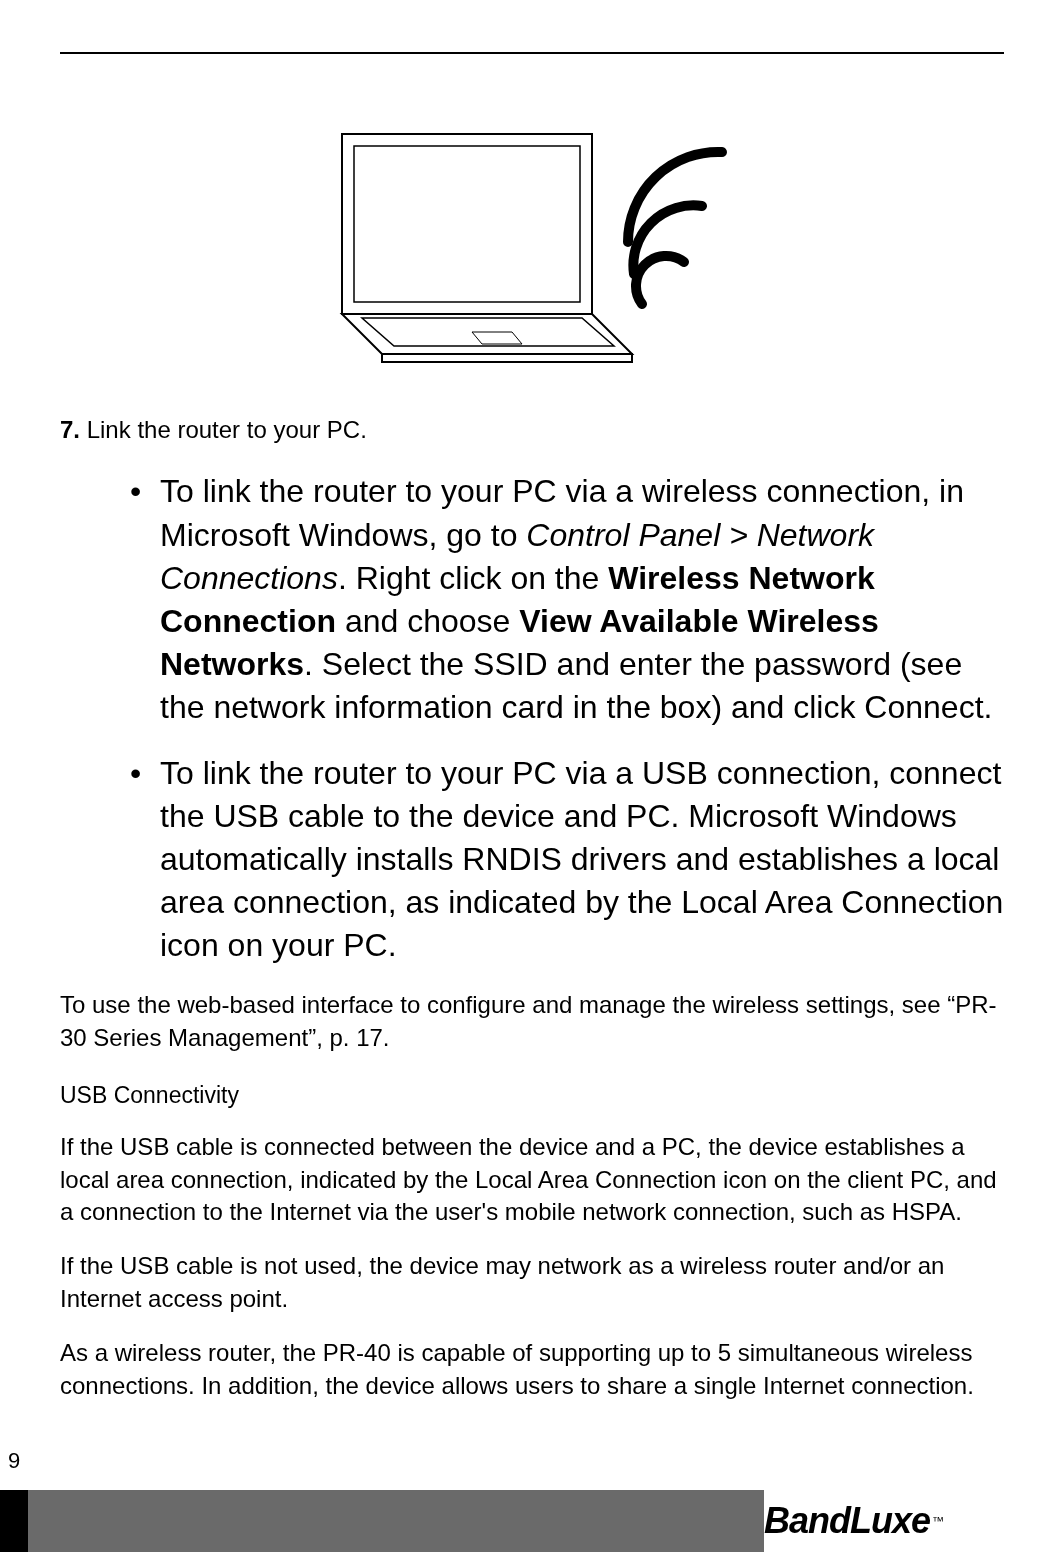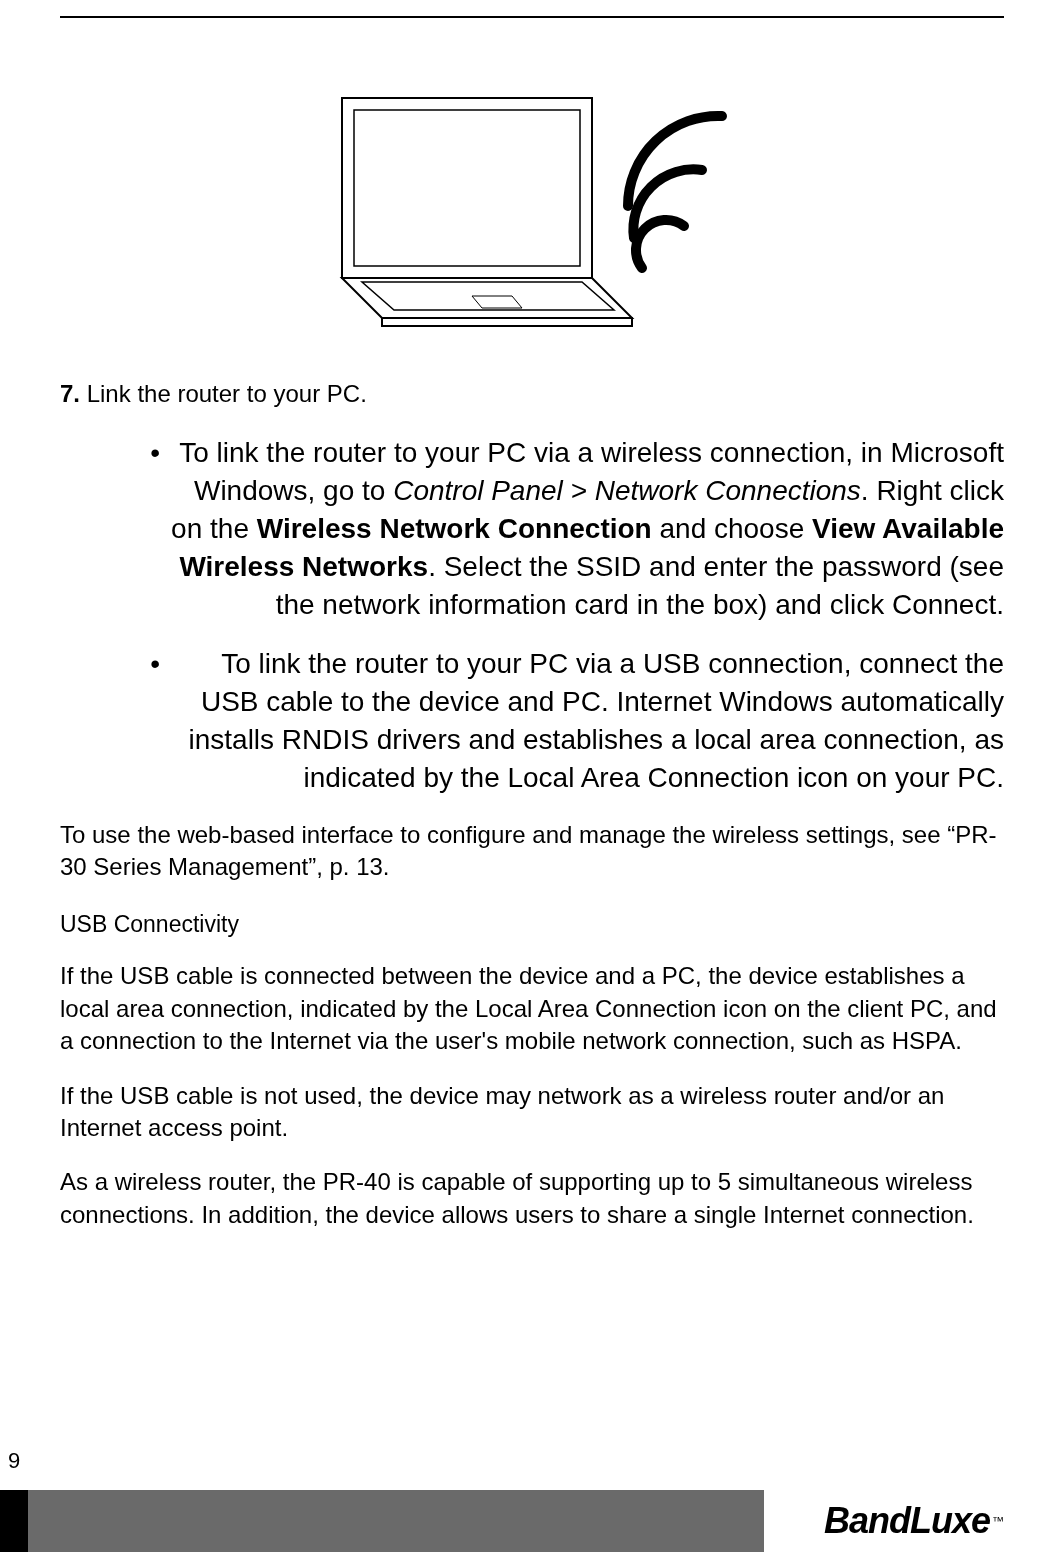--- a/index.html
+++ b/index.html
@@ -6,20 +6,21 @@
     body {
       width: 1064px;
       height: 1552px;
       font-family: Arial, Helvetica, sans-serif;
       background: #fff;
       position: relative;
       color: #000;
     }
     .page {
       padding: 16px 60px 0 60px;
+      margin-top: 36px;
     }
     .top-rule {
       border-top: 2px solid #000;
       margin-bottom: 30px;
     }
     .image-area {
       display: flex;
       justify-content: center;
       margin: 30px 0 50px 0;
     }
@@ -31,24 +32,23 @@
       font-size: 24px;
       line-height: 1.35;
       margin-bottom: 24px;
     }
     .step-num { font-weight: bold; }
     .bullet-block {
       padding-left: 70px;
     }
     .bullet-item {
       display: flex;
-      font-size: 28px;
+      font-size: 32px;
       line-height: 1.35;
       margin-bottom: 22px;
-      text-align: right;
     }
     .bullet-dot {
       width: 30px;
       flex-shrink: 0;
     }
     .bullet-dot::before { content: "•"; }
     .bullet-text { flex: 1; }
     .italic { font-style: italic; }
     .bold { font-weight: bold; }
     .body-para {
@@ -81,21 +81,21 @@
     }
     .footer-gray {
       background: #6a6a6a;
       flex: 1;
     }
     .footer-logo {
       background: #fff;
       flex: 0 0 300px;
       display: flex;
       align-items: center;
-      justify-content: center;
+      justify-content: flex-start;
       font-family: Arial, sans-serif;
     }
     .logo-text {
       font-size: 36px;
       font-weight: 900;
       font-style: italic;
       letter-spacing: -1px;
     }
     .logo-tm {
       font-size: 12px;
@@ -139,26 +139,26 @@
     <div class="bullet-item">
       <div class="bullet-dot"></div>
       <div class="bullet-text">
         <span>To link the router to your PC via a wireless connection, in Microsoft Windows, go to </span><span class="italic">Control Panel &gt; Network Connections</span><span>. Right click on the </span><span class="bold">Wireless Network Connection</span><span> and choose </span><span class="bold">View Available Wireless Networks</span><span>. Select the SSID and enter the password (see the network information card in the box) and click Connect.</span>
       </div>
     </div>
 
     <div class="bullet-item">
       <div class="bullet-dot"></div>
       <div class="bullet-text">
-        <span>To link the router to your PC via a USB connection, connect the USB cable to the device and PC. Internet Windows automatically installs RNDIS drivers and establishes a local area connection, as indicated by the Local Area Connection icon on your PC.</span>
+        <span>To link the router to your PC via a USB connection, connect the USB cable to the device and PC. Microsoft Windows automatically installs RNDIS drivers and establishes a local area connection, as indicated by the Local Area Connection icon on your PC.</span>
       </div>
     </div>
   </div>
 
-  <div class="body-para">To use the web-based interface to configure and manage the wireless settings, see “PR-30 Series Management”, p. 13.</div>
+  <div class="body-para">To use the web-based interface to configure and manage the wireless settings, see “PR-30 Series Management”, p. 17.</div>
 
   <div class="section-heading">USB Connectivity</div>
 
   <div class="body-para">If the USB cable is connected between the device and a PC, the device establishes a local area connection, indicated by the Local Area Connection icon on the client PC, and a connection to the Internet via the user's mobile network connection, such as HSPA.</div>
   <div class="body-para">If the USB cable is not used, the device may network as a wireless router and/or an Internet access point.</div>
   <div class="body-para">As a wireless router, the PR-40 is capable of supporting up to 5 simultaneous wireless connections. In addition, the device allows users to share a single Internet connection.</div>
 </div>
 
 <div class="page-number">9</div>
 

